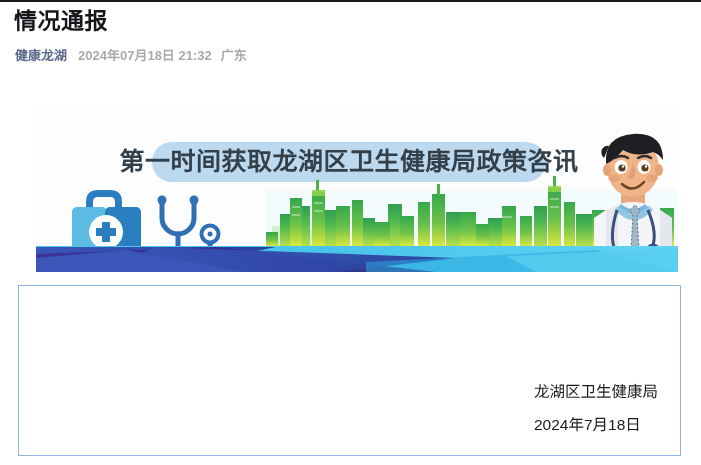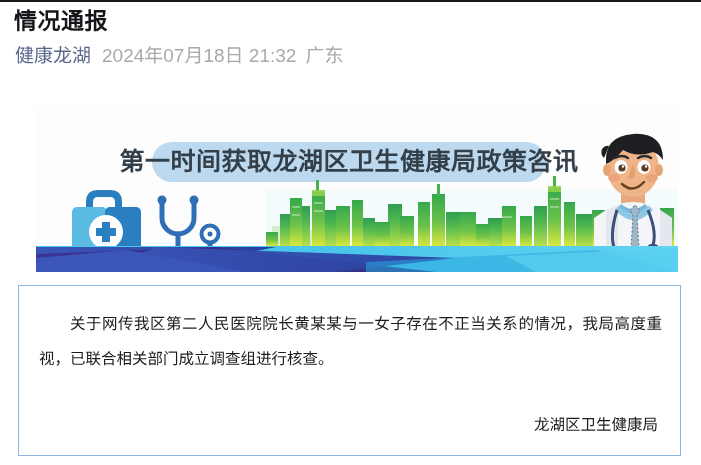--- a/index.html
+++ b/index.html
@@ -40,23 +40,24 @@
     line-height: 30px;
     font-weight: 600;
     color: #15161a;
     letter-spacing: 0.5px;
     white-space: nowrap;
   }
   .byline {
     position: absolute;
     left: 15px;
     top: 46px;
-    font-size: 19px;
+    font-size: 13px;
     line-height: 19px;
     white-space: nowrap;
+    font-weight: bold;
   }
   .byline .account {
     color: #5b6a8c;
     margin-right: 11px;
   }
   .byline .meta {
     color: #a9a9a9;
     margin-right: 9px;
   }
   .byline .region {
@@ -311,19 +312,19 @@
           <polygon points="120,141 420,152 300,166 60,166" fill="url(#gWave1)" opacity="0.95"></polygon>
           <polygon points="0,152 90,144 210,166 0,166" fill="#3a56b8"></polygon>
           <polygon points="330,156 560,144 642,166 330,166" fill="#2aa7de" opacity="0.55"></polygon>
           <polygon points="470,150 642,142 642,166 500,166" fill="#57cef0" opacity="0.8"></polygon>
         </g>
       </g>
     </svg>
   </div>
 
   <div class="notice-box">
-    <div class="notice-body">关于网传我区第二人民医院院长黄某某与一女子存在不正当关系的情况，我局高度重视，已联合相关部门成立调查组进行核查。</div>
     <div class="sign-block">
       <div class="sign-line">龙湖区卫生健康局</div>
+      <div class="sign-line">2024年7月18日</div>
     </div>
   </div>
 
 </div>
 
 </body></html>

